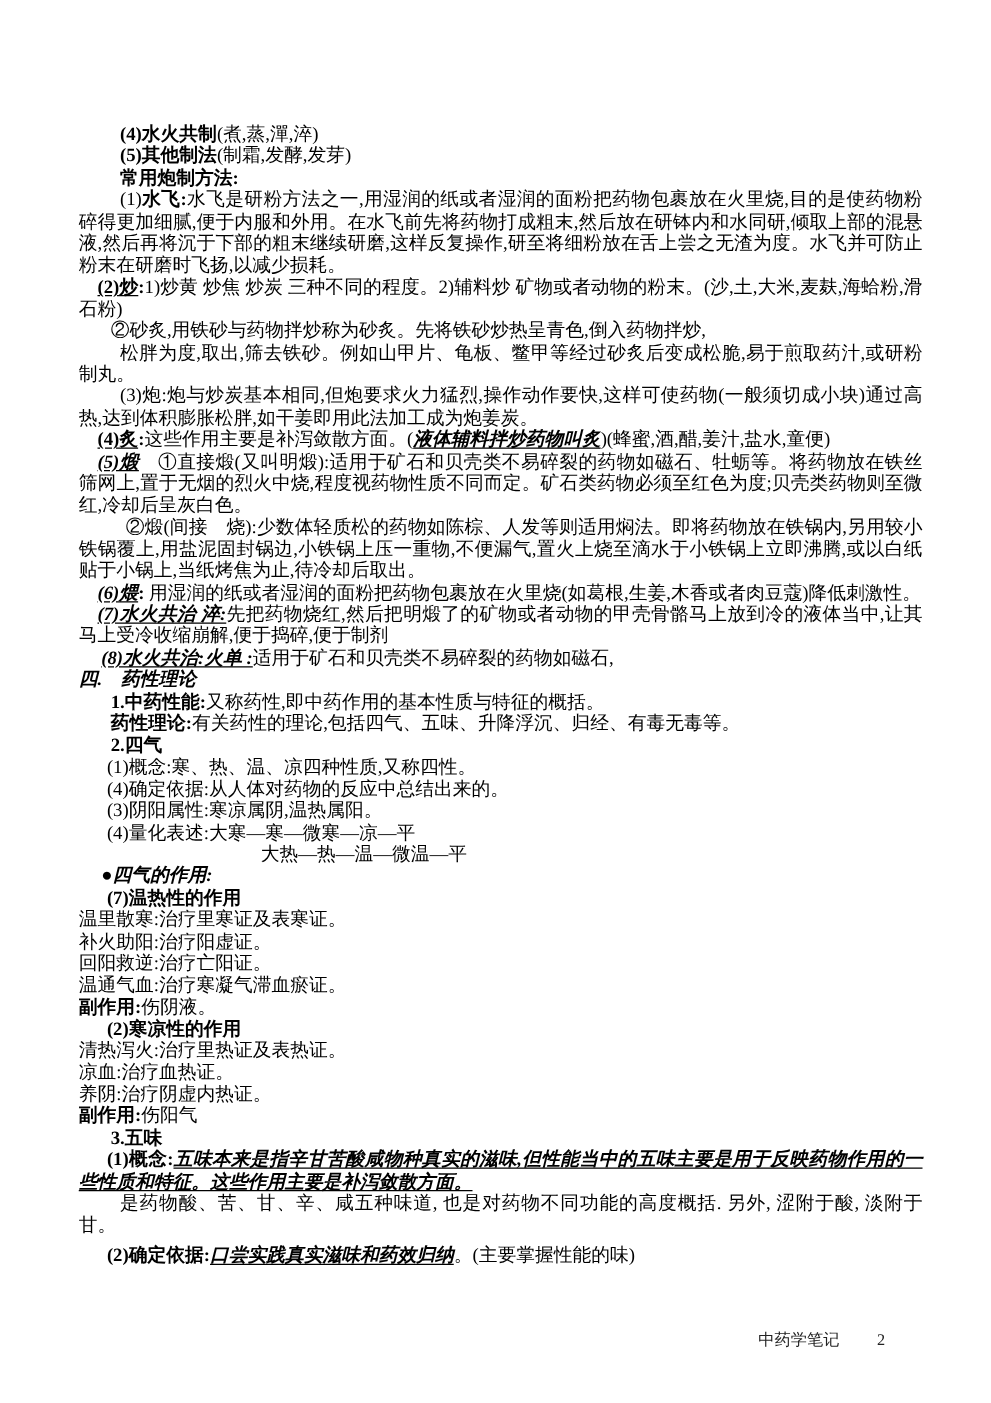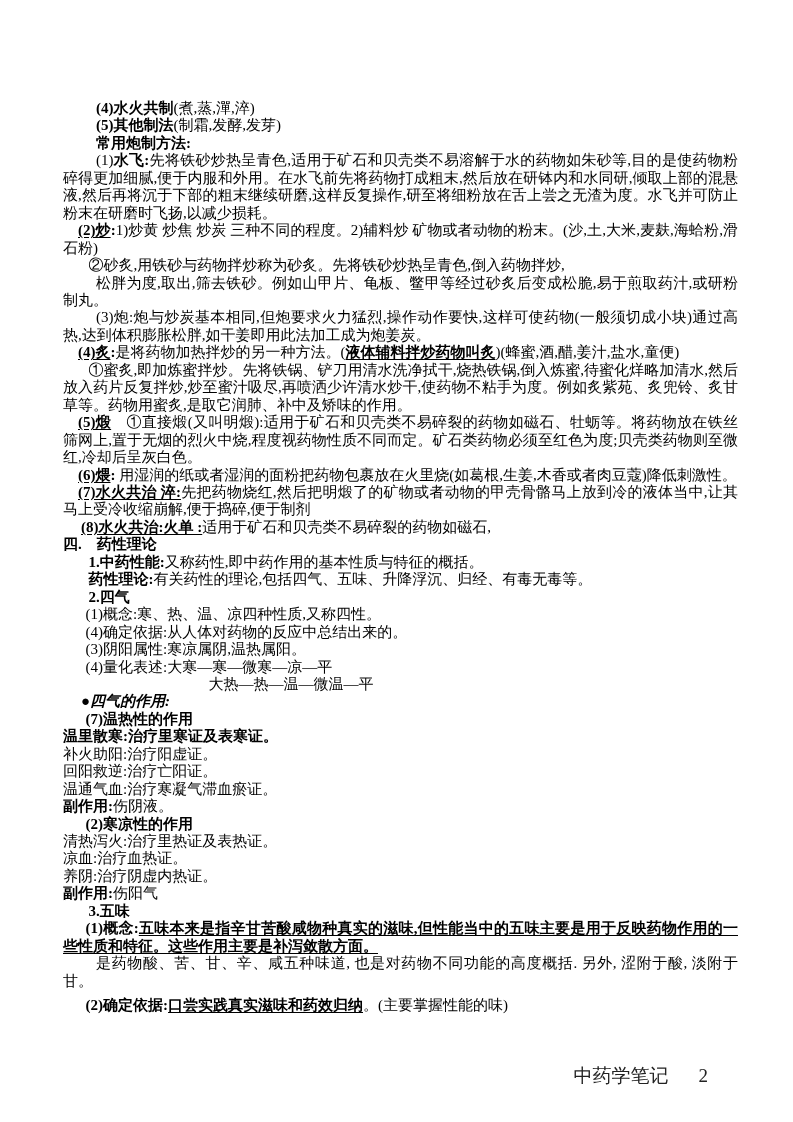--- a/index.html
+++ b/index.html
@@ -15,62 +15,62 @@
     position:absolute;
     left:63px;top:56px;width:675px;
     font-size:15px;
     line-height:17.45px;
     text-align:justify;
     letter-spacing:0;
     margin-top:44px;
   }
   .para{margin:0;padding:0;}
   .b{font-weight:bold;}
-  .i{}
+  .i{font-style:italic;}
   .u{text-decoration:underline;text-underline-offset:2px;}
   .footer{
     position:absolute;
     left:63px;top:1063px;width:645px;
-    font-size:19px;
+    font-size:13px;
     text-align:right;
     color:#222;
   }
   .pagenum{display:inline-block;margin-left:30px;}
 </style>
 </head>
 <body>
 
 <div class="page">
   <div class="content">
       <p class="para" style="text-indent: 2.2em;"><span class="b">(4)水火共制</span><span>(煮,蒸,潬,淬)</span></p>
       <p class="para" style="text-indent: 2.2em;"><span class="b">(5)其他制法</span><span>(制霜,发酵,发芽)</span></p>
       <p class="para" style="text-indent: 2.2em;"><span class="b">常用炮制方法:</span></p>
-      <p class="para" style="text-indent: 2.2em;"><span>(1)</span><span class="b">水飞:</span><span>先将铁砂炒热呈青色,适用于矿石和贝壳类不易溶解于水的药物如朱砂等,目的是使药物粉碎得更加细腻,便于内服和外用。在水飞前先将药物打成粗末,然后放在研钵内和水同研,倾取上部的混悬液,然后再将沉于下部的粗末继续研磨,这样反复操作,研至将细粉放在舌上尝之无渣为度。水飞并可防止粉末在研磨时飞扬,以减少损耗。</span></p>
+      <p class="para" style="text-indent: 2.2em;"><span>(1)</span><span class="b">水飞:</span><span>水飞是研粉方法之一,用湿润的纸或者湿润的面粉把药物包裹放在火里烧,目的是使药物粉碎得更加细腻,便于内服和外用。在水飞前先将药物打成粗末,然后放在研钵内和水同研,倾取上部的混悬液,然后再将沉于下部的粗末继续研磨,这样反复操作,研至将细粉放在舌上尝之无渣为度。水飞并可防止粉末在研磨时飞扬,以减少损耗。</span></p>
       <p class="para" style="text-indent: 1em;"><span class="b u">(2)炒</span><span class="b">:</span><span>1)炒黄 炒焦 炒炭 三种不同的程度。2)辅料炒 矿物或者动物的粉末。(沙,土,大米,麦麸,海蛤粉,滑石粉)</span></p>
       <p class="para" style="text-indent: 1.7em;"><span>②砂炙,用铁砂与药物拌炒称为砂炙。先将铁砂炒热呈青色,倒入药物拌炒,</span></p>
       <p class="para" style="text-indent: 2.2em;"><span>松胖为度,取出,筛去铁砂。例如山甲片、龟板、鳖甲等经过砂炙后变成松脆,易于煎取药汁,或研粉制丸。</span></p>
       <p class="para" style="text-indent: 2.2em;"><span>(3)炮:炮与炒炭基本相同,但炮要求火力猛烈,操作动作要快,这样可使药物(一般须切成小块)通过高热,达到体积膨胀松胖,如干姜即用此法加工成为炮姜炭。</span></p>
-      <p class="para" style="text-indent: 1em;"><span class="b u">(4)炙</span><span class="b">:</span><span>是将药物加热拌炒的另一种方法。(</span><span class="b i u">液体辅料拌炒药物叫炙</span><span>)(蜂蜜,酒,醋,姜汁,盐水,童便)</span></p>
-      <p class="para" style="text-indent: 1.7em;"><span>①蜜炙,即加炼蜜拌炒。先将铁锅、铲刀用清水洗净拭干,烧热铁锅,倒入炼蜜,待蜜化烊略加清水,然后放入药片反复拌炒,炒至蜜汁吸尽,再喷洒少许清水炒干,使药物不粘手为度。例如炙紫苑、炙兜铃、炙甘草等。药物用蜜炙,是取它润肺、补中及矫味的作用。</span></p>
+      <p class="para" style="text-indent: 1em;"><span class="b u">(4)炙</span><span class="b">:</span><span>这些作用主要是补泻敛散方面。(</span><span class="b i u">液体辅料拌炒药物叫炙</span><span>)(蜂蜜,酒,醋,姜汁,盐水,童便)</span></p>
       <p class="para" style="text-indent: 1em;"><span class="b i u">(5)煅</span><span>　①直接煅(又叫明煅):适用于矿石和贝壳类不易碎裂的药物如磁石、牡蛎等。将药物放在铁丝筛网上,置于无烟的烈火中烧,程度视药物性质不同而定。矿石类药物必须至红色为度;贝壳类药物则至微红,冷却后呈灰白色。</span></p>
+      <p class="para" style="text-indent: 2.5em;"><span>②煅(间接　烧):少数体轻质松的药物如陈棕、人发等则适用焖法。即将药物放在铁锅内,另用较小铁锅覆上,用盐泥固封锅边,小铁锅上压一重物,不便漏气,置火上烧至滴水于小铁锅上立即沸腾,或以白纸贴于小锅上,当纸烤焦为止,待冷却后取出。</span></p>
       <p class="para" style="text-indent: 1em;"><span class="b i u">(6)煨</span><span class="b">:</span><span> 用湿润的纸或者湿润的面粉把药物包裹放在火里烧(如葛根,生姜,木香或者肉豆蔻)降低刺激性。</span></p>
       <p class="para" style="text-indent: 1em;"><span class="b i u">(7)水火共治 淬:</span><span>先把药物烧红,然后把明煅了的矿物或者动物的甲壳骨骼马上放到冷的液体当中,让其马上受冷收缩崩解,便于捣碎,便于制剂</span></p>
       <p class="para" style="text-indent: 1.2em;"><span class="b i u">(8)水火共治:火单 :</span><span>适用于矿石和贝壳类不易碎裂的药物如磁石,</span></p>
       <p class="para" style="text-indent: 0em;"><span class="b i">四.　药性理论</span></p>
       <p class="para" style="text-indent: 1.7em;"><span class="b">1.中药性能:</span><span>又称药性,即中药作用的基本性质与特征的概括。</span></p>
       <p class="para" style="text-indent: 1.7em;"><span class="b">药性理论:</span><span>有关药性的理论,包括四气、五味、升降浮沉、归经、有毒无毒等。</span></p>
       <p class="para" style="text-indent: 1.7em;"><span class="b">2.四气</span></p>
       <p class="para" style="text-indent: 1.5em;"><span>(1)概念:寒、热、温、凉四种性质,又称四性。</span></p>
       <p class="para" style="text-indent: 1.5em;"><span>(4)确定依据:从人体对药物的反应中总结出来的。</span></p>
       <p class="para" style="text-indent: 1.5em;"><span>(3)阴阳属性:寒凉属阴,温热属阳。</span></p>
       <p class="para" style="text-indent: 1.5em;"><span>(4)量化表述:大寒—寒—微寒—凉—平</span></p>
       <p class="para" style="text-indent: 9.7em;"><span>大热—热—温—微温—平</span></p>
       <p class="para" style="text-indent: 1.2em; font-style: italic;"><span class="b">●四气的作用:</span></p>
       <p class="para" style="text-indent: 1.5em;"><span class="b">(7)温热性的作用</span></p>
-      <p class="para" style="text-indent: 0em; font-weight: bold;"><span>温里散寒:治疗里寒证及表寒证。</span></p>
+      <p class="para" style="text-indent: 0em;"><span>温里散寒:治疗里寒证及表寒证。</span></p>
       <p class="para" style="text-indent: 0em;"><span>补火助阳:治疗阳虚证。</span></p>
       <p class="para" style="text-indent: 0em;"><span>回阳救逆:治疗亡阳证。</span></p>
       <p class="para" style="text-indent: 0em;"><span>温通气血:治疗寒凝气滞血瘀证。</span></p>
       <p class="para" style="text-indent: 0em;"><span class="b">副作用:</span><span>伤阴液。</span></p>
       <p class="para" style="text-indent: 1.5em;"><span class="b">(2)寒凉性的作用</span></p>
       <p class="para" style="text-indent: 0em;"><span>清热泻火:治疗里热证及表热证。</span></p>
       <p class="para" style="text-indent: 0em;"><span>凉血:治疗血热证。</span></p>
       <p class="para" style="text-indent: 0em;"><span>养阴:治疗阴虚内热证。</span></p>
       <p class="para" style="text-indent: 0em;"><span class="b">副作用:</span><span>伤阳气</span></p>
       <p class="para" style="text-indent: 1.7em;"><span class="b">3.五味</span></p>

